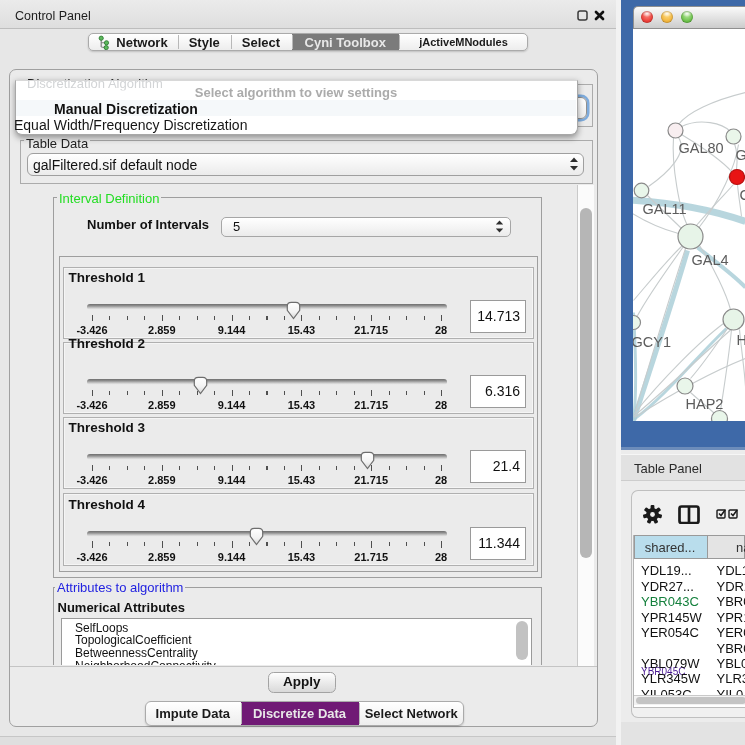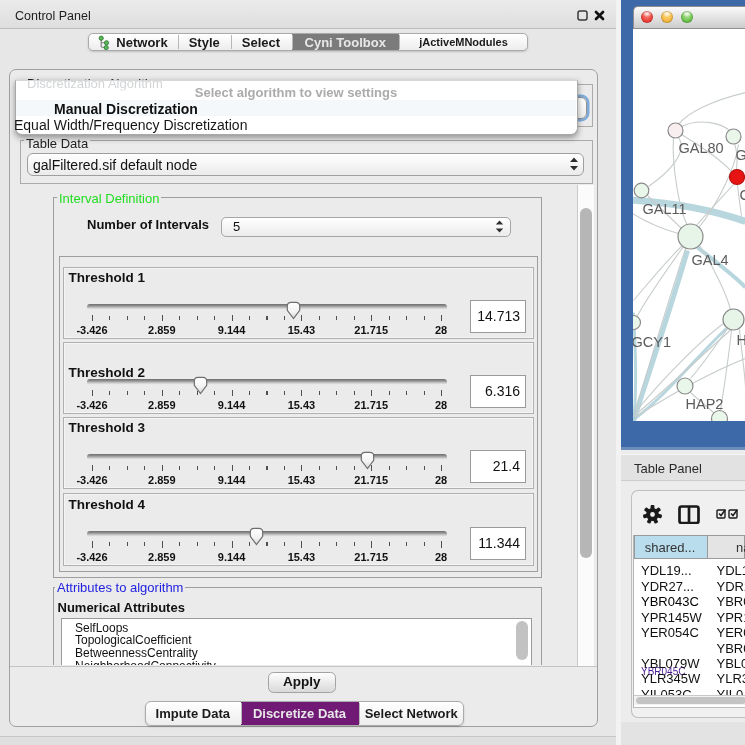--- a/index.html
+++ b/index.html
@@ -68,21 +68,21 @@
 <div class="lbl" style="left:231.6px;top:324.0px;transform:translateX(-50%);font-size:11px;font-weight:bold;color:#111;">9.144</div>
 <div class="lbl" style="left:301.4px;top:324.0px;transform:translateX(-50%);font-size:11px;font-weight:bold;color:#111;">15.43</div>
 <div class="lbl" style="left:371.2px;top:324.0px;transform:translateX(-50%);font-size:11px;font-weight:bold;color:#111;">21.715</div>
 <div class="lbl" style="left:441.0px;top:324.0px;transform:translateX(-50%);font-size:11px;font-weight:bold;color:#111;">28</div>
 <svg class="a" style="left:284.9px;top:299.5px;" width="17" height="20" viewBox="0 0 17 20">
       <path d="M 2.3,10.4 L 2.3,6.2 Q 2.3,2.3 6.2,2.3 L 10.8,2.3 Q 14.7,2.3 14.7,6.2 L 14.7,10.4 L 8.5,18.6 Z" fill="url(#thg)" stroke="#6e6e6e" stroke-width="1.2"></path>
     </svg>
 <div class="a" style="left:470px;top:300.0px;width:56px;height:33px;background:#fff;border:1.5px solid #9a9a9a;"></div>
 <div class="lbl" style="left:470px;top:300.0px;width:50px;height:33px;line-height:33px;font-size:14px;color:#111;text-align:right;">14.713</div>
 <div class="a" style="left:62.5px;top:341.5px;width:471px;height:72.5px;border:1px solid #b0b0b0;box-shadow:inset 0 0 0 1px #f5f5f5;"></div>
-<div class="lbl" style="left:68.5px;top:365px;font-size:13.5px;font-weight:bold;color:#111;">Threshold 2</div>
+<div class="lbl" style="left:68.5px;top:336px;font-size:13.5px;font-weight:bold;color:#111;">Threshold 2</div>
 <div class="a" style="left:87px;top:379.0px;width:360px;height:6px;border-radius:3px;background:linear-gradient(#6e6e6e 0,#8e8e8e 30%,#b9b9b9 55%,#dedede 80%,#f0f0f0 100%);"></div>
 <div class="a" style="left:91.5px;top:390.5px;width:351px;height:4px;background:repeating-linear-gradient(to right,#4f4f4f 0,#4f4f4f 1px,transparent 1px,transparent 17.45px);"></div>
 <div class="a" style="left:91.5px;top:389.5px;width:351px;height:6.5px;background:repeating-linear-gradient(to right,#4f4f4f 0,#4f4f4f 1px,transparent 1px,transparent 69.8px);"></div>
 <div class="lbl" style="left:92.0px;top:399.0px;transform:translateX(-50%);font-size:11px;font-weight:bold;color:#111;">-3.426</div>
 <div class="lbl" style="left:161.8px;top:399.0px;transform:translateX(-50%);font-size:11px;font-weight:bold;color:#111;">2.859</div>
 <div class="lbl" style="left:231.6px;top:399.0px;transform:translateX(-50%);font-size:11px;font-weight:bold;color:#111;">9.144</div>
 <div class="lbl" style="left:301.4px;top:399.0px;transform:translateX(-50%);font-size:11px;font-weight:bold;color:#111;">15.43</div>
 <div class="lbl" style="left:371.2px;top:399.0px;transform:translateX(-50%);font-size:11px;font-weight:bold;color:#111;">21.715</div>
 <div class="lbl" style="left:441.0px;top:399.0px;transform:translateX(-50%);font-size:11px;font-weight:bold;color:#111;">28</div>
 <svg class="a" style="left:191.7px;top:374.5px;" width="17" height="20" viewBox="0 0 17 20">
@@ -236,21 +236,21 @@
   </svg>
 <div class="a" style="left:633px;top:535px;width:112px;height:172px;background:#fff;border-left:1px solid #b5b5b5;"></div>
 <div class="a" style="left:633.5px;top:535px;width:74px;height:24px;background:#b9ddec;border:1px solid #9a9a9a;"></div>
 <div class="a" style="left:707.5px;top:535px;width:37.5px;height:24px;background:#e4e4e4;border:1px solid #9a9a9a;border-left:none;"></div>
 <div class="lbl" style="left:633px;top:540px;width:74px;text-align:center;font-size:13px;color:#333;">shared...</div>
 <div class="lbl" style="left:736px;top:540px;font-size:13px;color:#333;">na</div>
 <div class="lbl" style="left:641px;top:563.2px;font-size:13px;color:#111;">YDL19...</div>
 <div class="lbl" style="left:716.5px;top:563.2px;font-size:13px;color:#111;">YDL1</div>
 <div class="lbl" style="left:641px;top:578.7px;font-size:13px;color:#111;">YDR27...</div>
 <div class="lbl" style="left:716.5px;top:578.7px;font-size:13px;color:#111;">YDR2</div>
-<div class="lbl" style="left:641px;top:594.1px;font-size:13px;color:#000000;">YBR043C</div>
+<div class="lbl" style="left:641px;top:594.1px;font-size:13px;color:#15803d;">YBR043C</div>
 <div class="lbl" style="left:716.5px;top:594.1px;font-size:13px;color:#111;">YBR0</div>
 <div class="lbl" style="left:641px;top:609.6px;font-size:13px;color:#111;">YPR145W</div>
 <div class="lbl" style="left:716.5px;top:609.6px;font-size:13px;color:#111;">YPR1</div>
 <div class="lbl" style="left:641px;top:625.0px;font-size:13px;color:#111;">YER054C</div>
 <div class="lbl" style="left:716.5px;top:625.0px;font-size:13px;color:#111;">YER0</div>
 <div class="lbl" style="left:641px;top:666px;font-size:10px;color:#4c1d95;">YBR045C</div>
 <div class="lbl" style="left:716.5px;top:640.5px;font-size:13px;color:#111;">YBR0</div>
 <div class="lbl" style="left:641px;top:655.9px;font-size:13px;color:#111;">YBL079W</div>
 <div class="lbl" style="left:716.5px;top:655.9px;font-size:13px;color:#111;">YBL0</div>
 <div class="lbl" style="left:641px;top:671.4px;font-size:13px;color:#111;">YLR345W</div>

